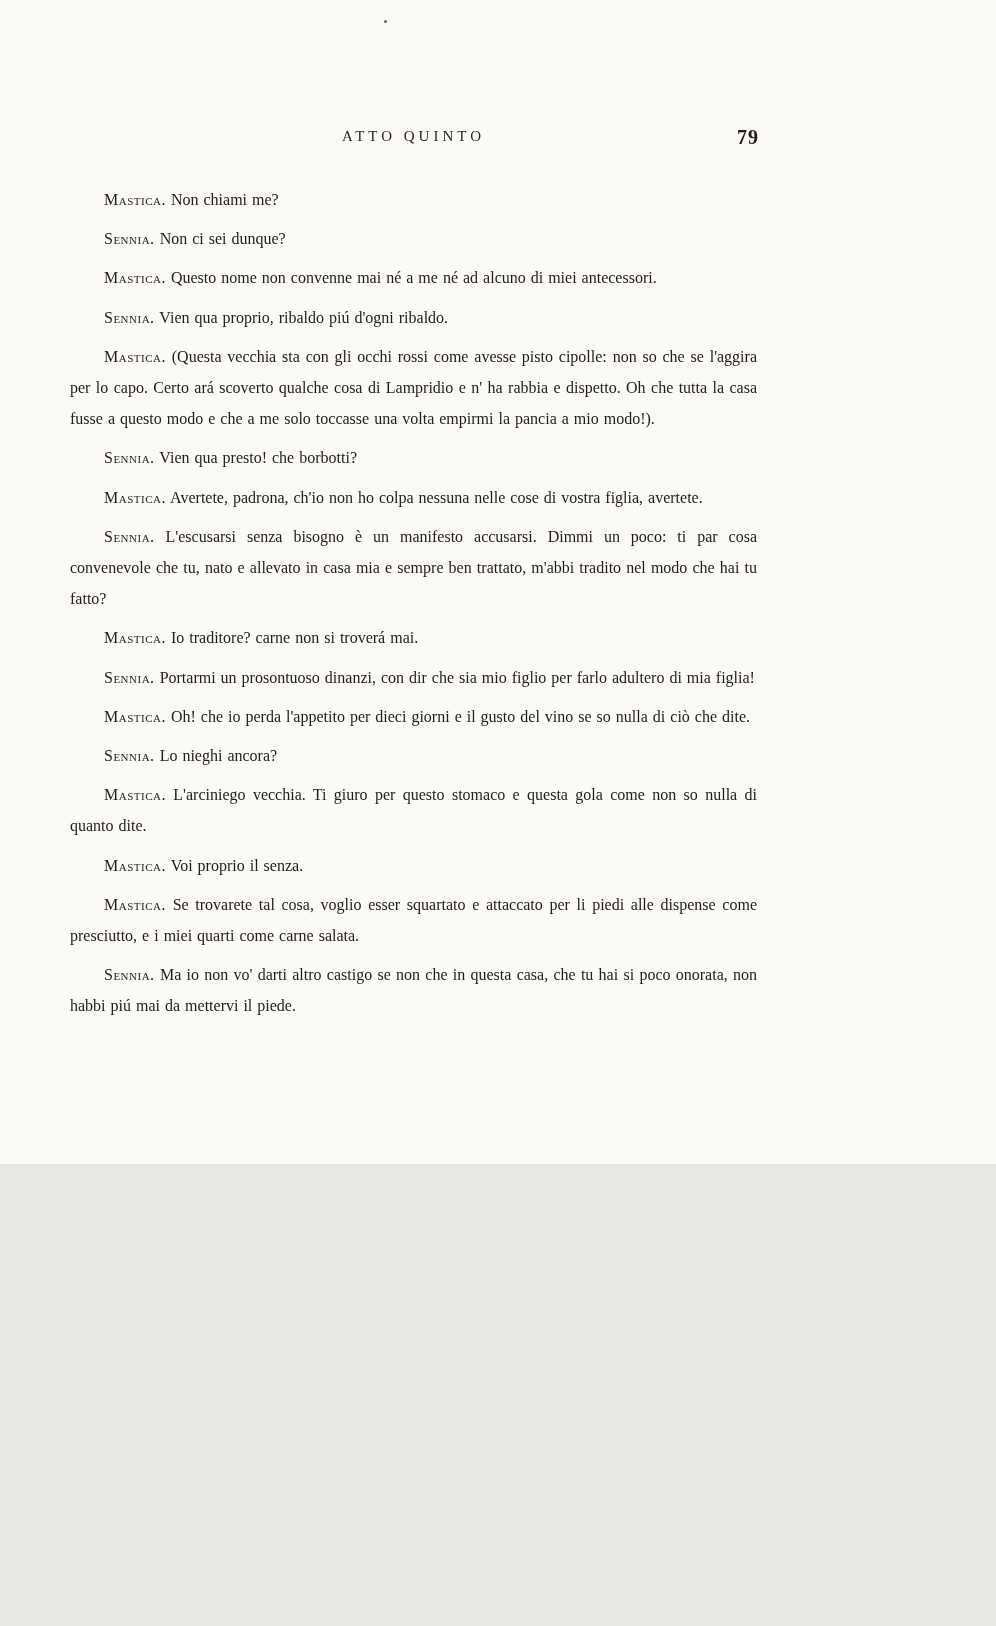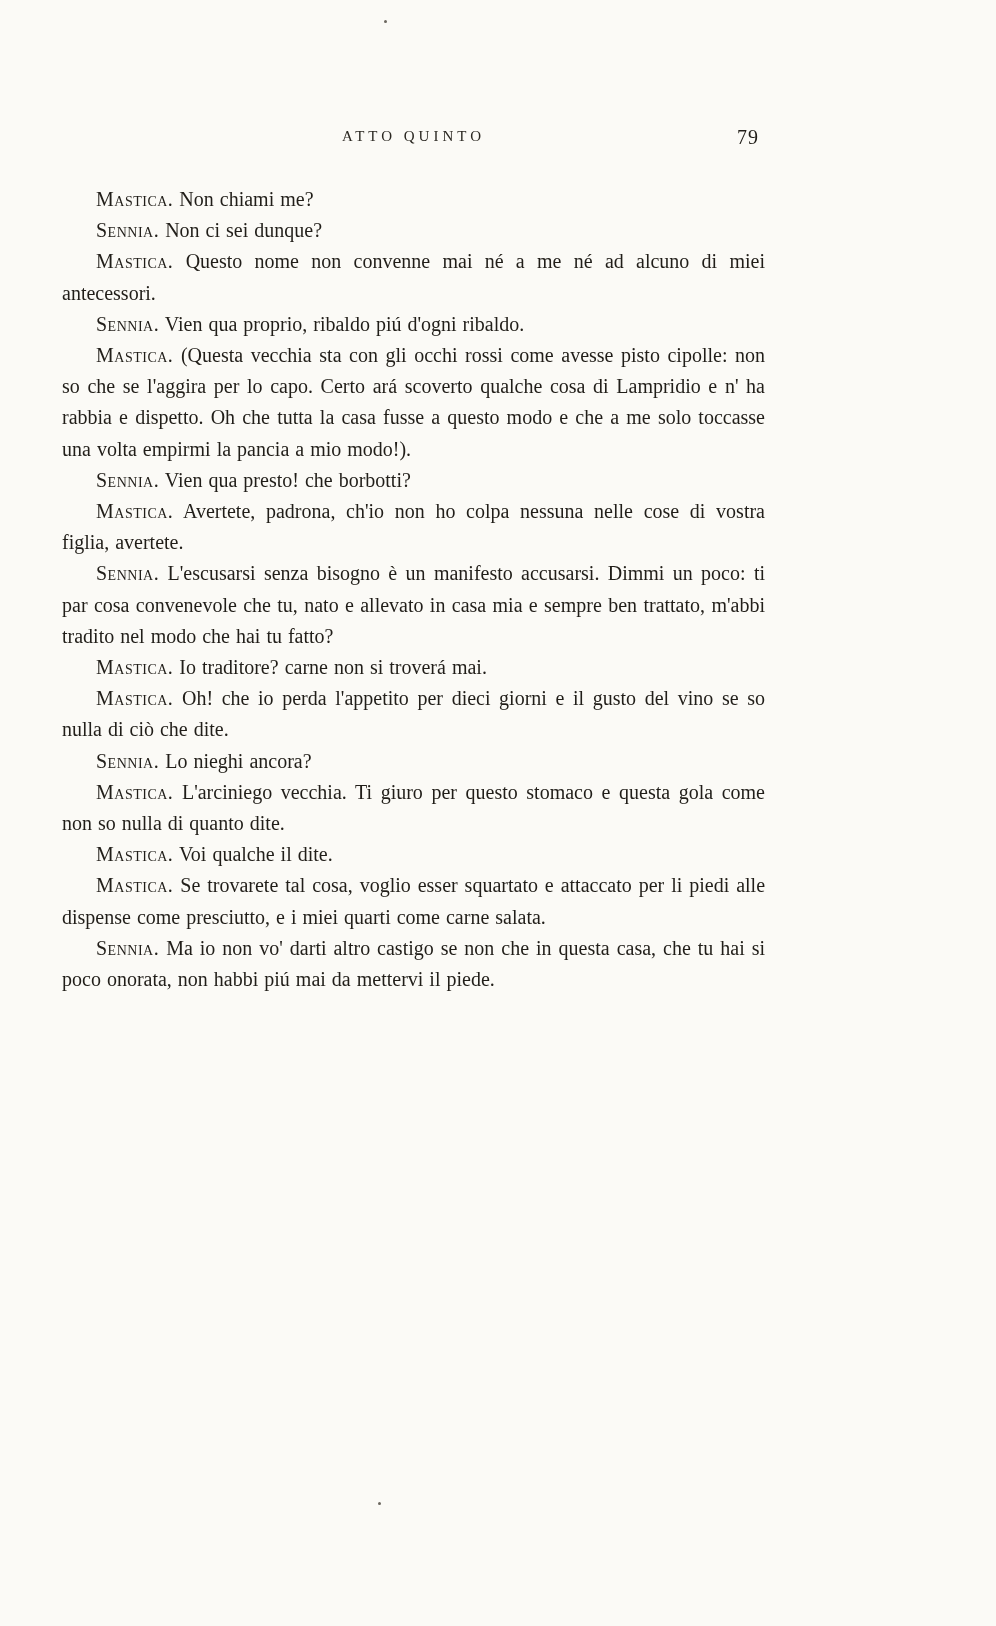--- a/index.html
+++ b/index.html
@@ -1,19 +1,19 @@
 <!DOCTYPE html>
 <html lang="it"><head>
 <meta charset="utf-8">
 <style>
   html, body { margin: 0; padding: 0; background: #e9e7e2; }
   .page {
     position: relative;
     width: 996px;
-    height: 1626px;
+    height: 1164px;
     margin: 0 auto;
     background: #fbfaf6;
     font-family: "Liberation Serif", "DejaVu Serif", serif;
     color: #211e19;
     overflow: hidden;
   }
   .scan-dot {
     position: absolute;
     width: 3px; height: 3px;
     border-radius: 50%;
@@ -39,24 +39,25 @@
     color: #2a2username721;
     color: #2a2721;
     text-transform: uppercase;
   }
   .page-number {
     position: absolute;
     right: 6px;
     top: -2px;
     font-size: 20px;
     letter-spacing: 1px;
+    font-weight: bold;
   }
   .dialogue p {
-    margin: 0;
-    font-size: 20px;
+    margin: 8px;
+    font-size: 16px;
     line-height: 31.2px;
     text-align: justify;
     text-indent: 34px;
     word-spacing: 1px;
   }
   .speaker {
     font-variant: small-caps;
     letter-spacing: 0.5px;
   }
 </style>
@@ -85,29 +86,30 @@
   <p><span class="speaker">Mastica.</span> <span>(Questa vecchia sta con gli occhi rossi come avesse pisto cipolle: non so che se l'aggira per lo capo. Certo ará scoverto qualche cosa di Lampridio e n' ha rabbia e dispetto. Oh che tutta la casa fusse a questo modo e che a me solo toccasse una volta empirmi la pancia a mio modo!).</span></p>
 
   <p><span class="speaker">Sennia.</span> <span>Vien qua presto! che borbotti?</span></p>
 
   <p><span class="speaker">Mastica.</span> <span>Avertete, padrona, ch'io non ho colpa nessuna nelle cose di vostra figlia, avertete.</span></p>
 
   <p><span class="speaker">Sennia.</span> <span>L'escusarsi senza bisogno è un manifesto accusarsi. Dimmi un poco: ti par cosa convenevole che tu, nato e allevato in casa mia e sempre ben trattato, m'abbi tradito nel modo che hai tu fatto?</span></p>
 
   <p><span class="speaker">Mastica.</span> <span>Io traditore? carne non si troverá mai.</span></p>
 
+  <p><span class="speaker">Sennia.</span> <span>Portarmi un prosontuoso dinanzi, con dir che sia mio figlio per farlo adultero di mia figlia!</span></p>
 
   <p><span class="speaker">Mastica.</span> <span>Oh! che io perda l'appetito per dieci giorni e il gusto del vino se so nulla di ciò che dite.</span></p>
 
   <p><span class="speaker">Sennia.</span> <span>Lo nieghi ancora?</span></p>
 
   <p><span class="speaker">Mastica.</span> <span>L'arciniego vecchia. Ti giuro per questo stomaco e questa gola come non so nulla di quanto dite.</span></p>
 
 
-  <p><span class="speaker">Mastica.</span> <span>Voi qualche il dite.</span></p>
+  <p><span class="speaker">Mastica.</span> <span>Voi proprio il senza.</span></p>
 
 
   <p><span class="speaker">Mastica.</span> <span>Se trovarete tal cosa, voglio esser squartato e attaccato per li piedi alle dispense come presciutto, e i miei quarti come carne salata.</span></p>
 
   <p><span class="speaker">Sennia.</span> <span>Ma io non vo' darti altro castigo se non che in questa casa, che tu hai si poco onorata, non habbi piú mai da mettervi il piede.</span></p>
 </div>
   </div>
 </div>
 
 </body></html>

